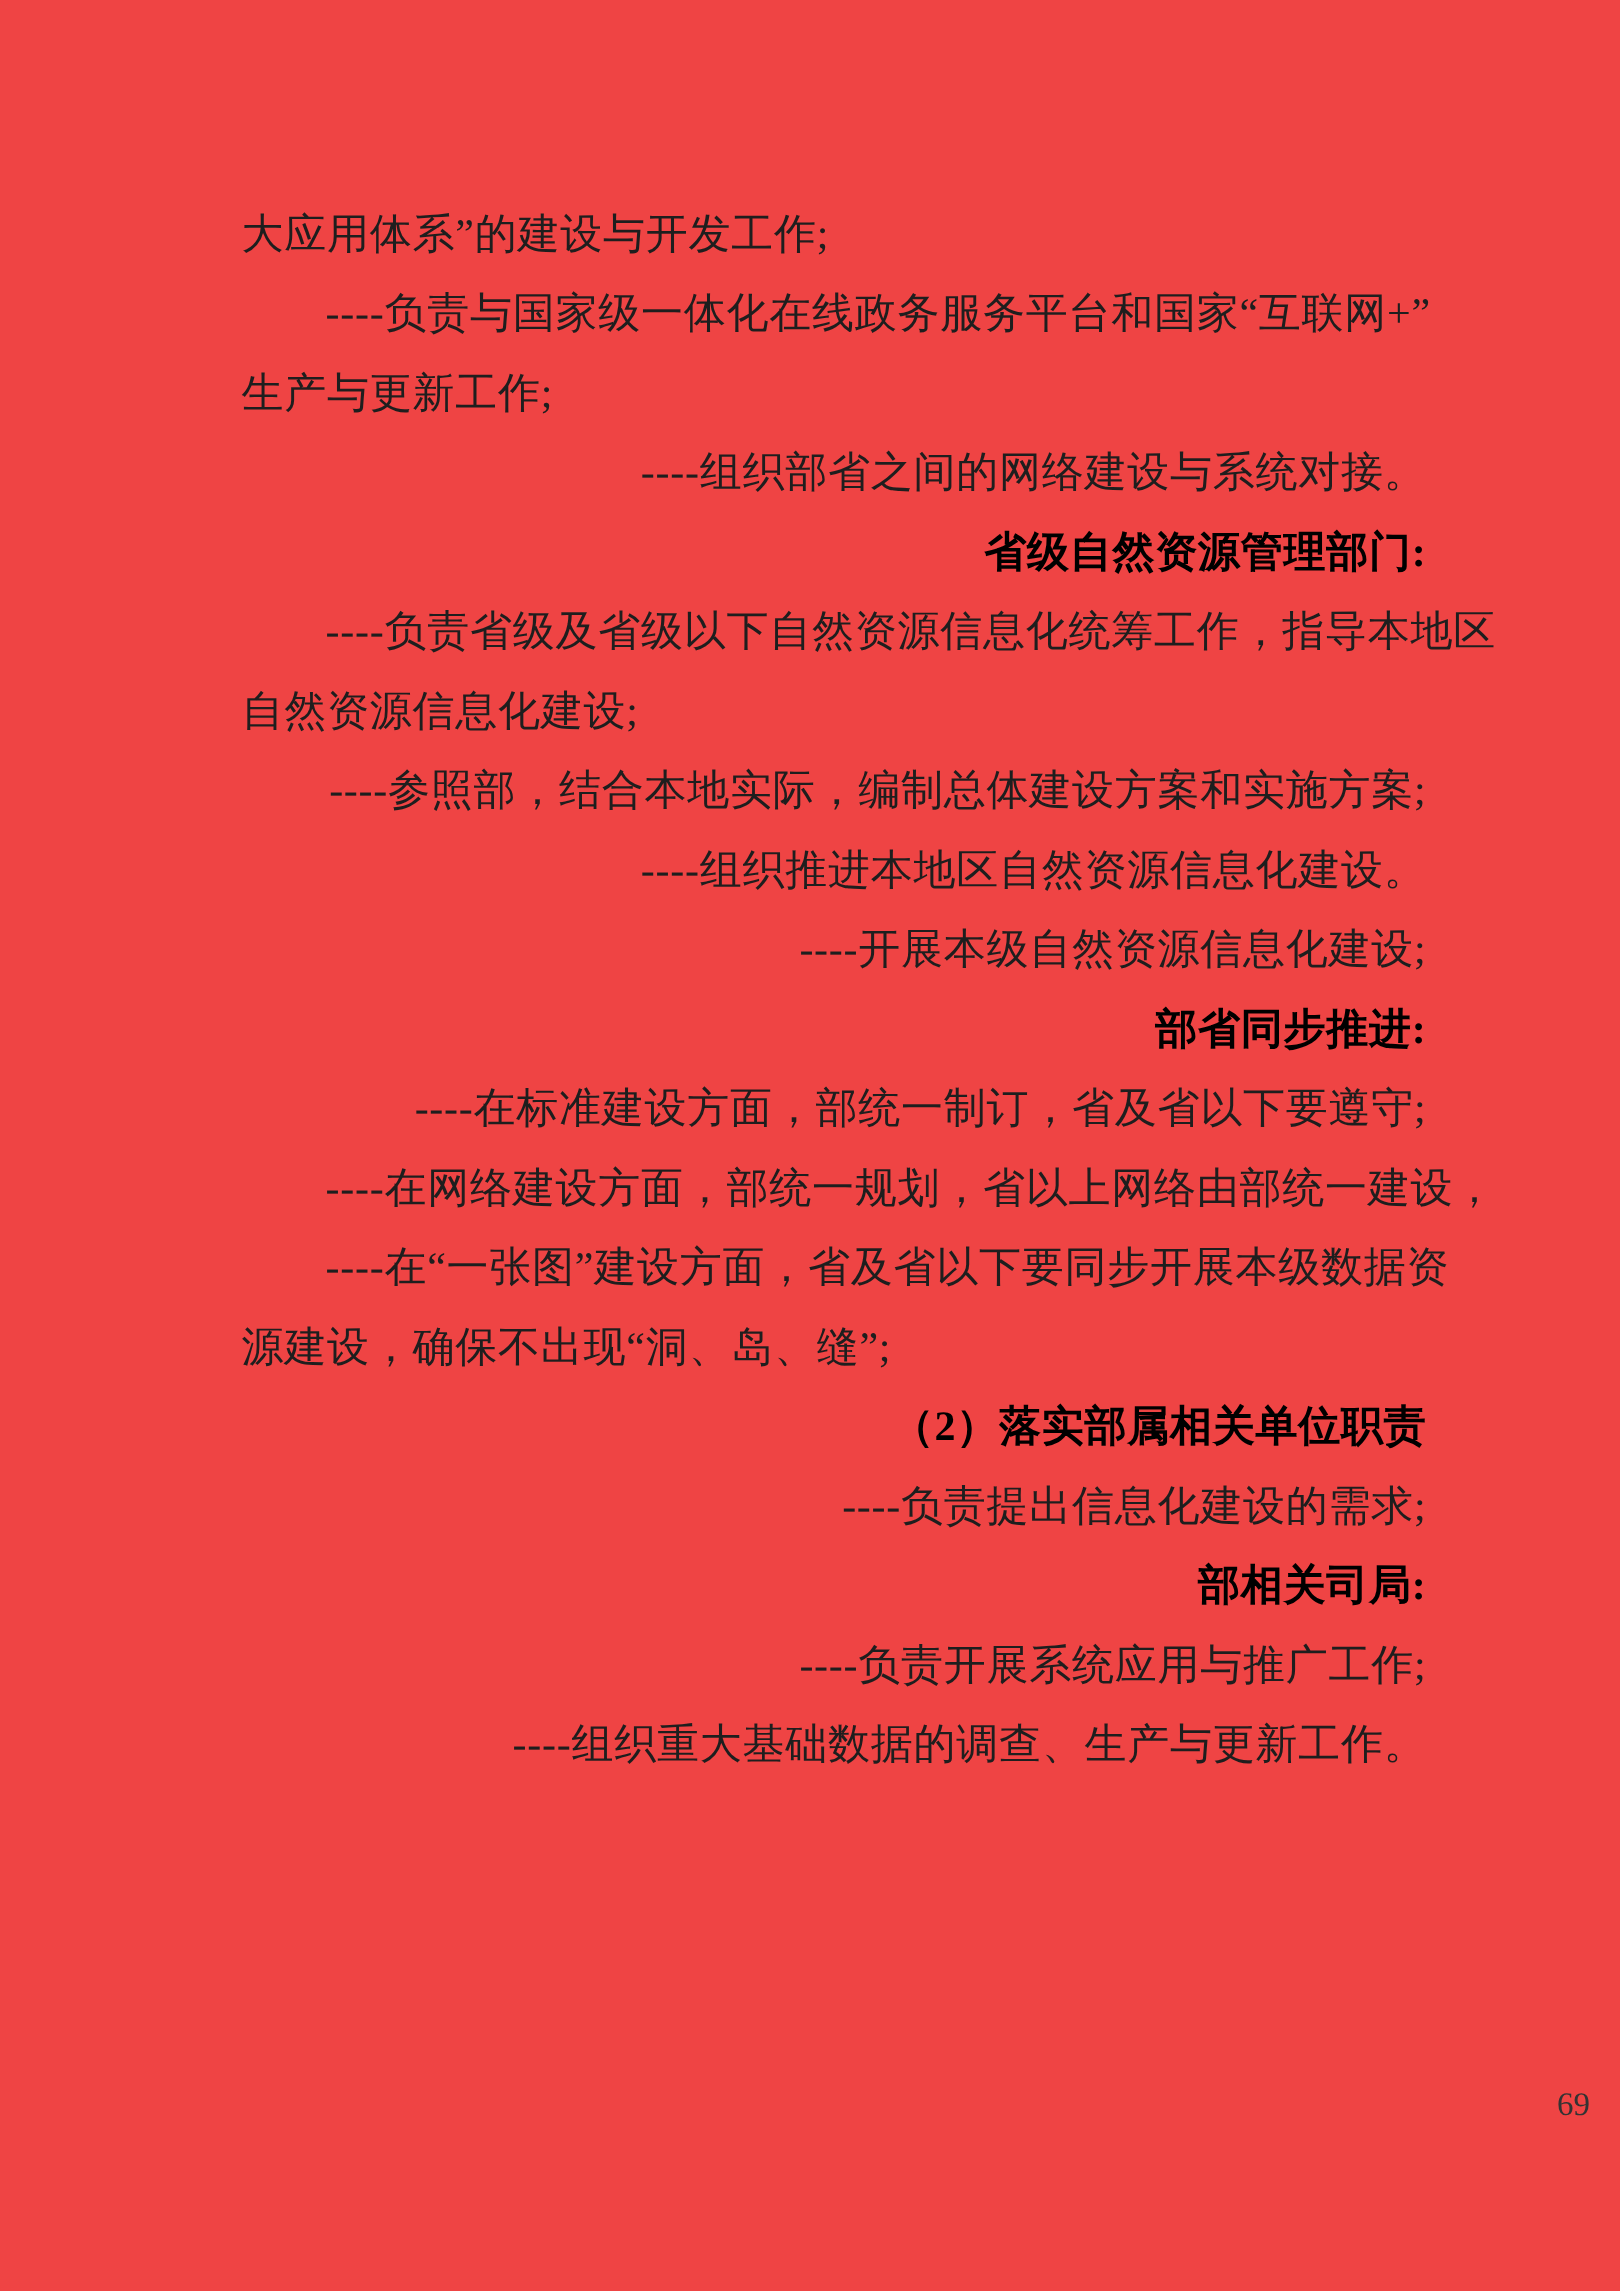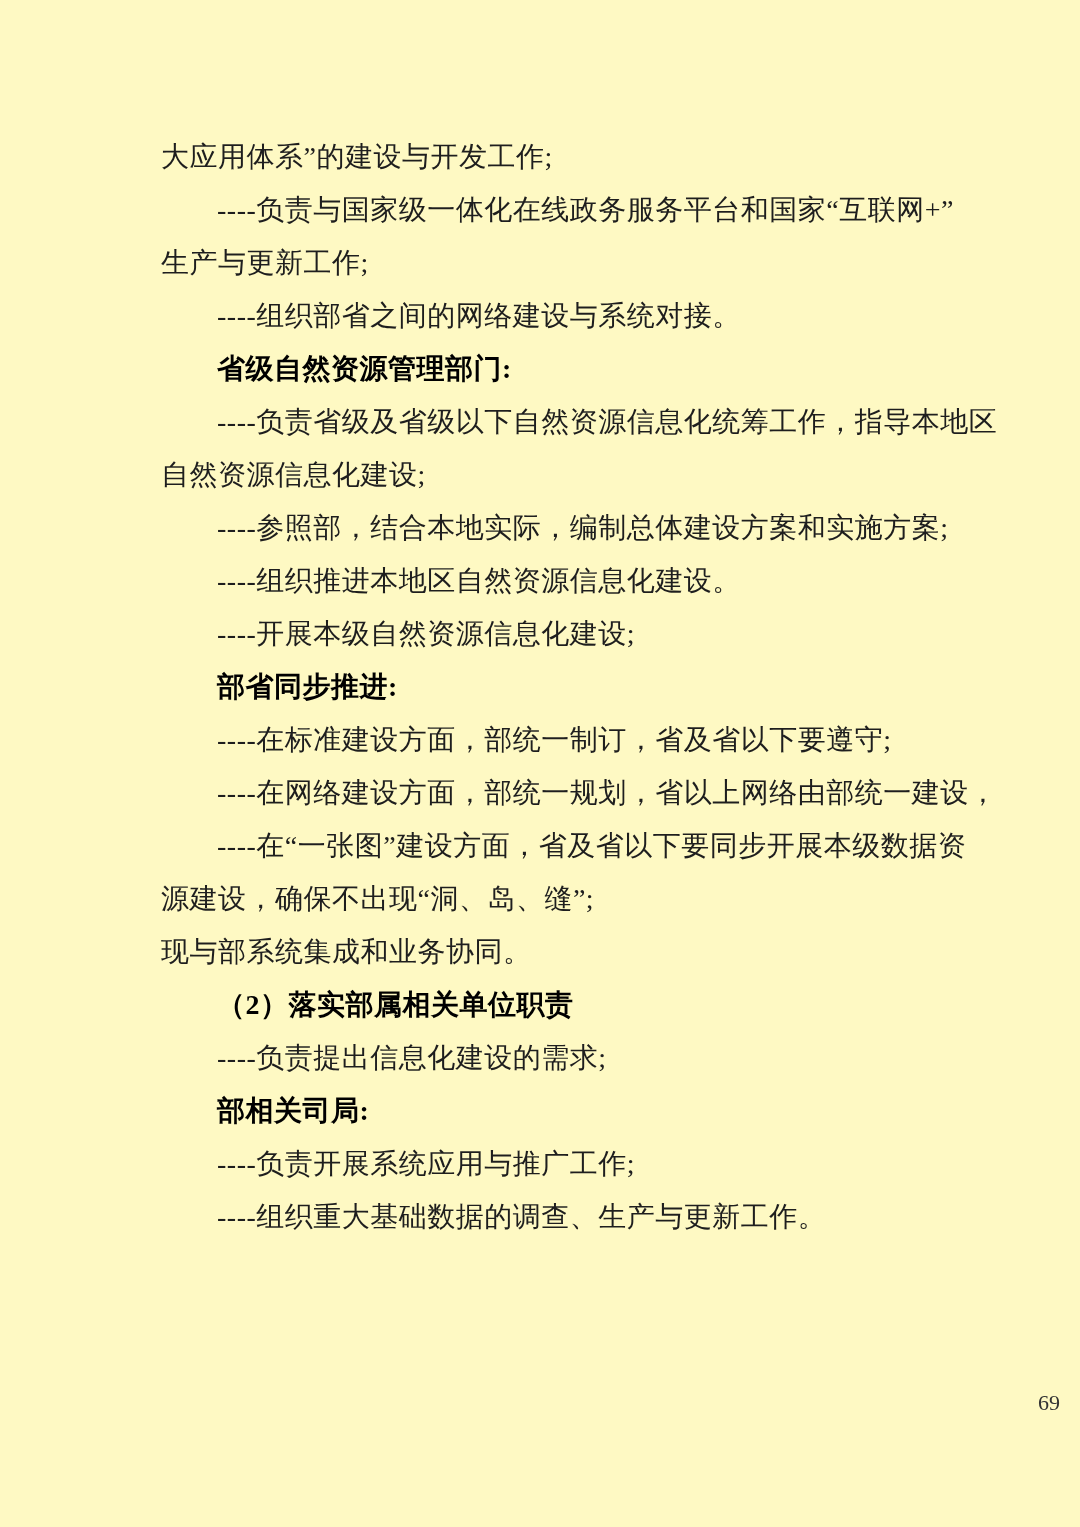--- a/index.html
+++ b/index.html
@@ -4,40 +4,41 @@
 <style>
   html, body {
     margin: 0;
     padding: 0;
     background: #ffffff;
   }
   .page {
     position: relative;
     width: 1080px;
     height: 1527px;
-    background: #fef9c3;
+    background: #ef4444;
     overflow: hidden;
     font-family: "Liberation Serif", "DejaVu Serif", serif;
     color: #1e1e1e;
   }
   .content {
     position: absolute;
     left: 161px;
     top: 130px;
     width: 790px;
   }
   .line {
     font-size: 28px;
     line-height: 53px;
     height: 53px;
     white-space: nowrap;
     letter-spacing: 0.5px;
   }
   .indent {
     padding-left: 56px;
+    text-align: right;
   }
   .bold {
     font-weight: 700;
     color: #000000;
   }
   .page-number {
     position: absolute;
     top: 1388px;
     left: 0;
     width: 1060px;
@@ -60,21 +61,20 @@
     <div class="line indent">----负责省级及省级以下自然资源信息化统筹工作，指导本地区</div>
     <div class="line">自然资源信息化建设;</div>
     <div class="line indent">----参照部，结合本地实际，编制总体建设方案和实施方案;</div>
     <div class="line indent">----组织推进本地区自然资源信息化建设。</div>
     <div class="line indent">----开展本级自然资源信息化建设;</div>
     <div class="line indent bold">部省同步推进:</div>
     <div class="line indent">----在标准建设方面，部统一制订，省及省以下要遵守;</div>
     <div class="line indent">----在网络建设方面，部统一规划，省以上网络由部统一建设，</div>
     <div class="line indent">----在“一张图”建设方面，省及省以下要同步开展本级数据资</div>
     <div class="line">源建设，确保不出现“洞、岛、缝”;</div>
-    <div class="line">现与部系统集成和业务协同。</div>
     <div class="line indent bold">（2）落实部属相关单位职责</div>
     <div class="line indent">----负责提出信息化建设的需求;</div>
     <div class="line indent bold">部相关司局:</div>
     <div class="line indent">----负责开展系统应用与推广工作;</div>
     <div class="line indent">----组织重大基础数据的调查、生产与更新工作。</div>
   </div>
   <div class="page-number">69</div>
 </div>
 
 </body></html>

